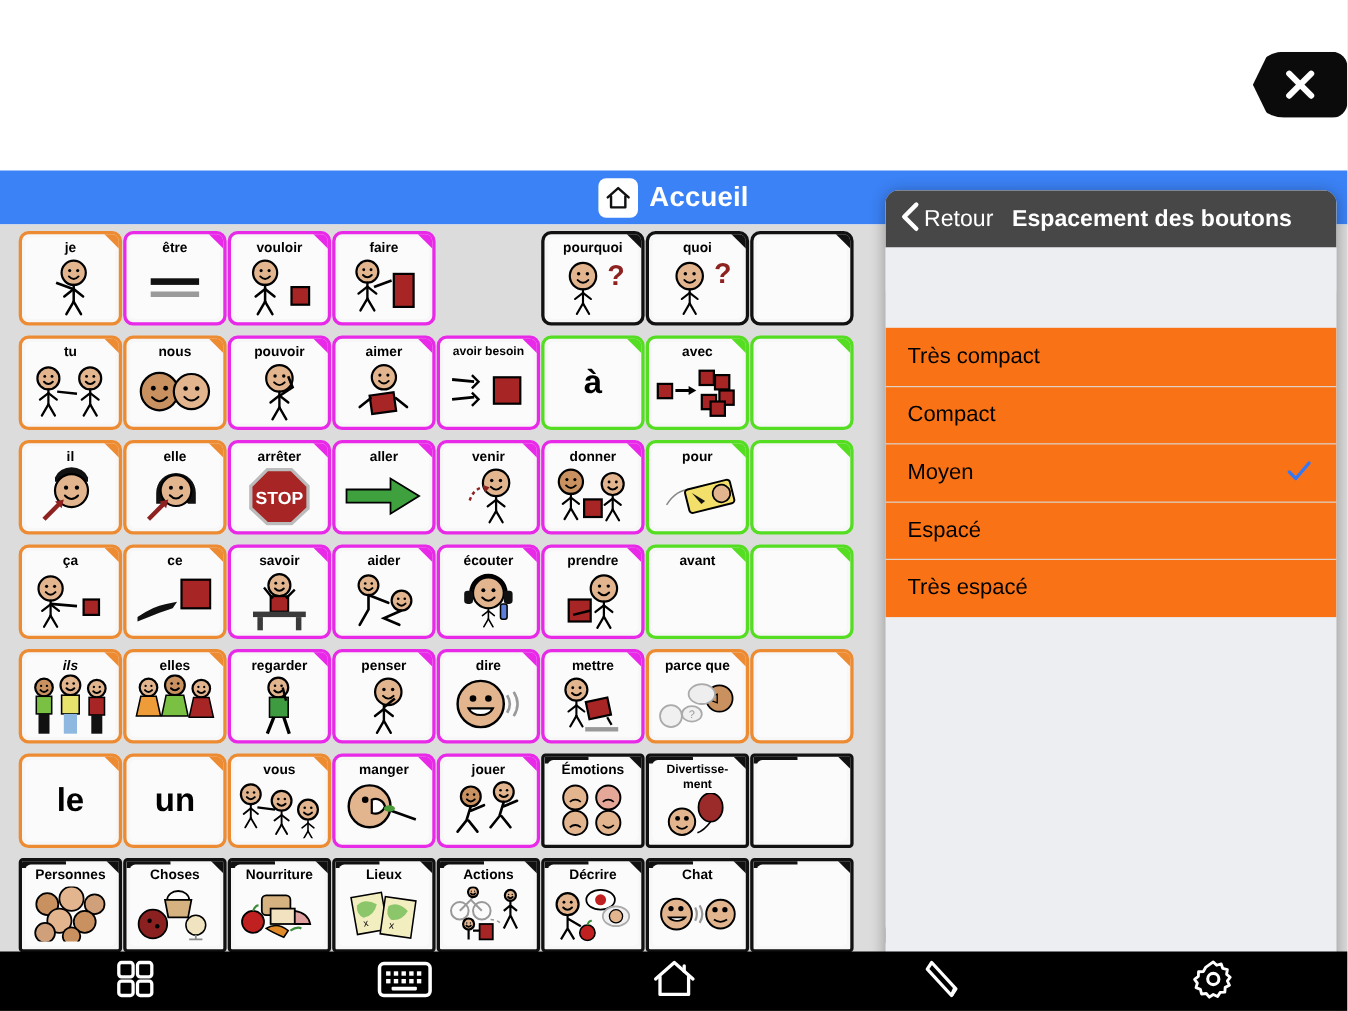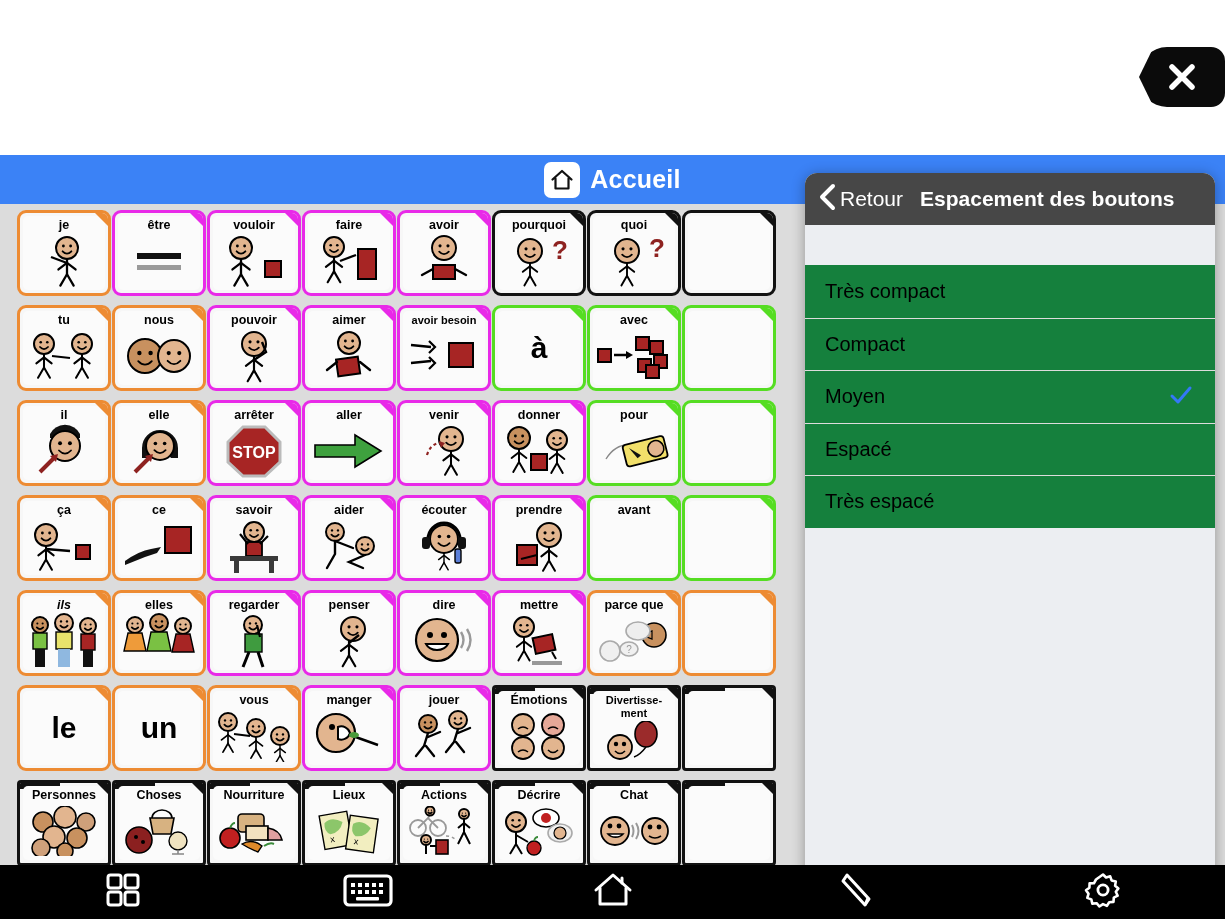--- a/index.html
+++ b/index.html
@@ -108,21 +108,21 @@
     overflow:hidden;
   }
   #pop-header{
     height:52px;background:#474747;display:flex;align-items:center;padding-left:12px;
     box-sizing:border-box;
   }
   #back-btn{display:flex;align-items:center;cursor:pointer;}
   #back-label{color:#ffffff;font-size:21px;margin-left:3px;font-weight:400;}
   #pop-title{color:#fff;font-size:21px;font-weight:bold;margin-left:17px;}
   #pop-gap{height:40px;background:#eceef2;}
-  #pop-list{background:#15803d;}
+  #pop-list{background:#f97316;margin-top:33px;}
   .opt{
     height:52.5px;display:flex;align-items:center;justify-content:space-between;
     padding:0 22px 0 20px;box-sizing:border-box;
     border-top:1px solid #dcdcdc;
     font-size:20px;color:#000;
     cursor:pointer;
   }
   .opt:first-child{border-top:none;}
   .check{color:#3478f6;font-size:22px;font-weight:bold;line-height:1;}
   #pop-arrow{
@@ -229,37 +229,20 @@
 <path d="M16 17 q4 4.2 8 0" fill="none" stroke="#000" stroke-width="1.8" stroke-linecap="round"></path>
               <g transform="translate(20,24) scale(0.9)" stroke="#000" stroke-width="2.4" fill="none" stroke-linecap="round">
 <path d="M0 0 L0 16"></path>
                 <path d="M0 4 L-9 11"></path>
                 <path d="M0 4 L9 11"></path>
                 <path d="M0 16 L-7 28"></path>
                 <path d="M0 16 L7 28"></path>
               </g>
               <rect x="44" y="16" width="18" height="30" fill="#a72524" stroke="#000" stroke-width="2"></rect>
               <path d="M26 28 L42 22" stroke="#000" stroke-width="2.4"></path>
-            </svg>
-          </div>
-        </div>
-      </div>
-    </div>
-    <div class="cell" style="left: 397px; top: 6px;">
-      <div class="btn" style="border-color: rgb(232, 41, 232); --fold: #E829E8;">
-        <div class="inner">
-          <div class="lbl">avoir</div>
-          <div class="art">
-            <svg width="62" height="56" viewBox="0 0 62 56">
-              <circle cx="31" cy="15" r="12" fill="#e2b58f" stroke="#000" stroke-width="2"></circle>
-<circle cx="27.04" cy="12.84" r="1.56" fill="#000"></circle>
-              <circle cx="34.96" cy="12.84" r="1.56" fill="#000"></circle>
-<path d="M26.2 18.6 q4.800000000000001 5.04 9.600000000000001 0" fill="none" stroke="#000" stroke-width="1.8" stroke-linecap="round"></path>
-              <rect x="20" y="32" width="22" height="14" fill="#a72524" stroke="#000" stroke-width="2"></rect>
-              <path d="M20 36 L9 42 M42 36 L53 42" stroke="#000" stroke-width="2.4" fill="none" stroke-linecap="round"></path>
             </svg>
           </div>
         </div>
       </div>
     </div>
     <div class="cell" style="left: 492px; top: 6px;">
       <div class="btn" style="border-color: rgb(17, 17, 17); --fold: #111111;">
         <div class="inner">
           <div class="lbl">pourquoi</div>
           <div class="art">

